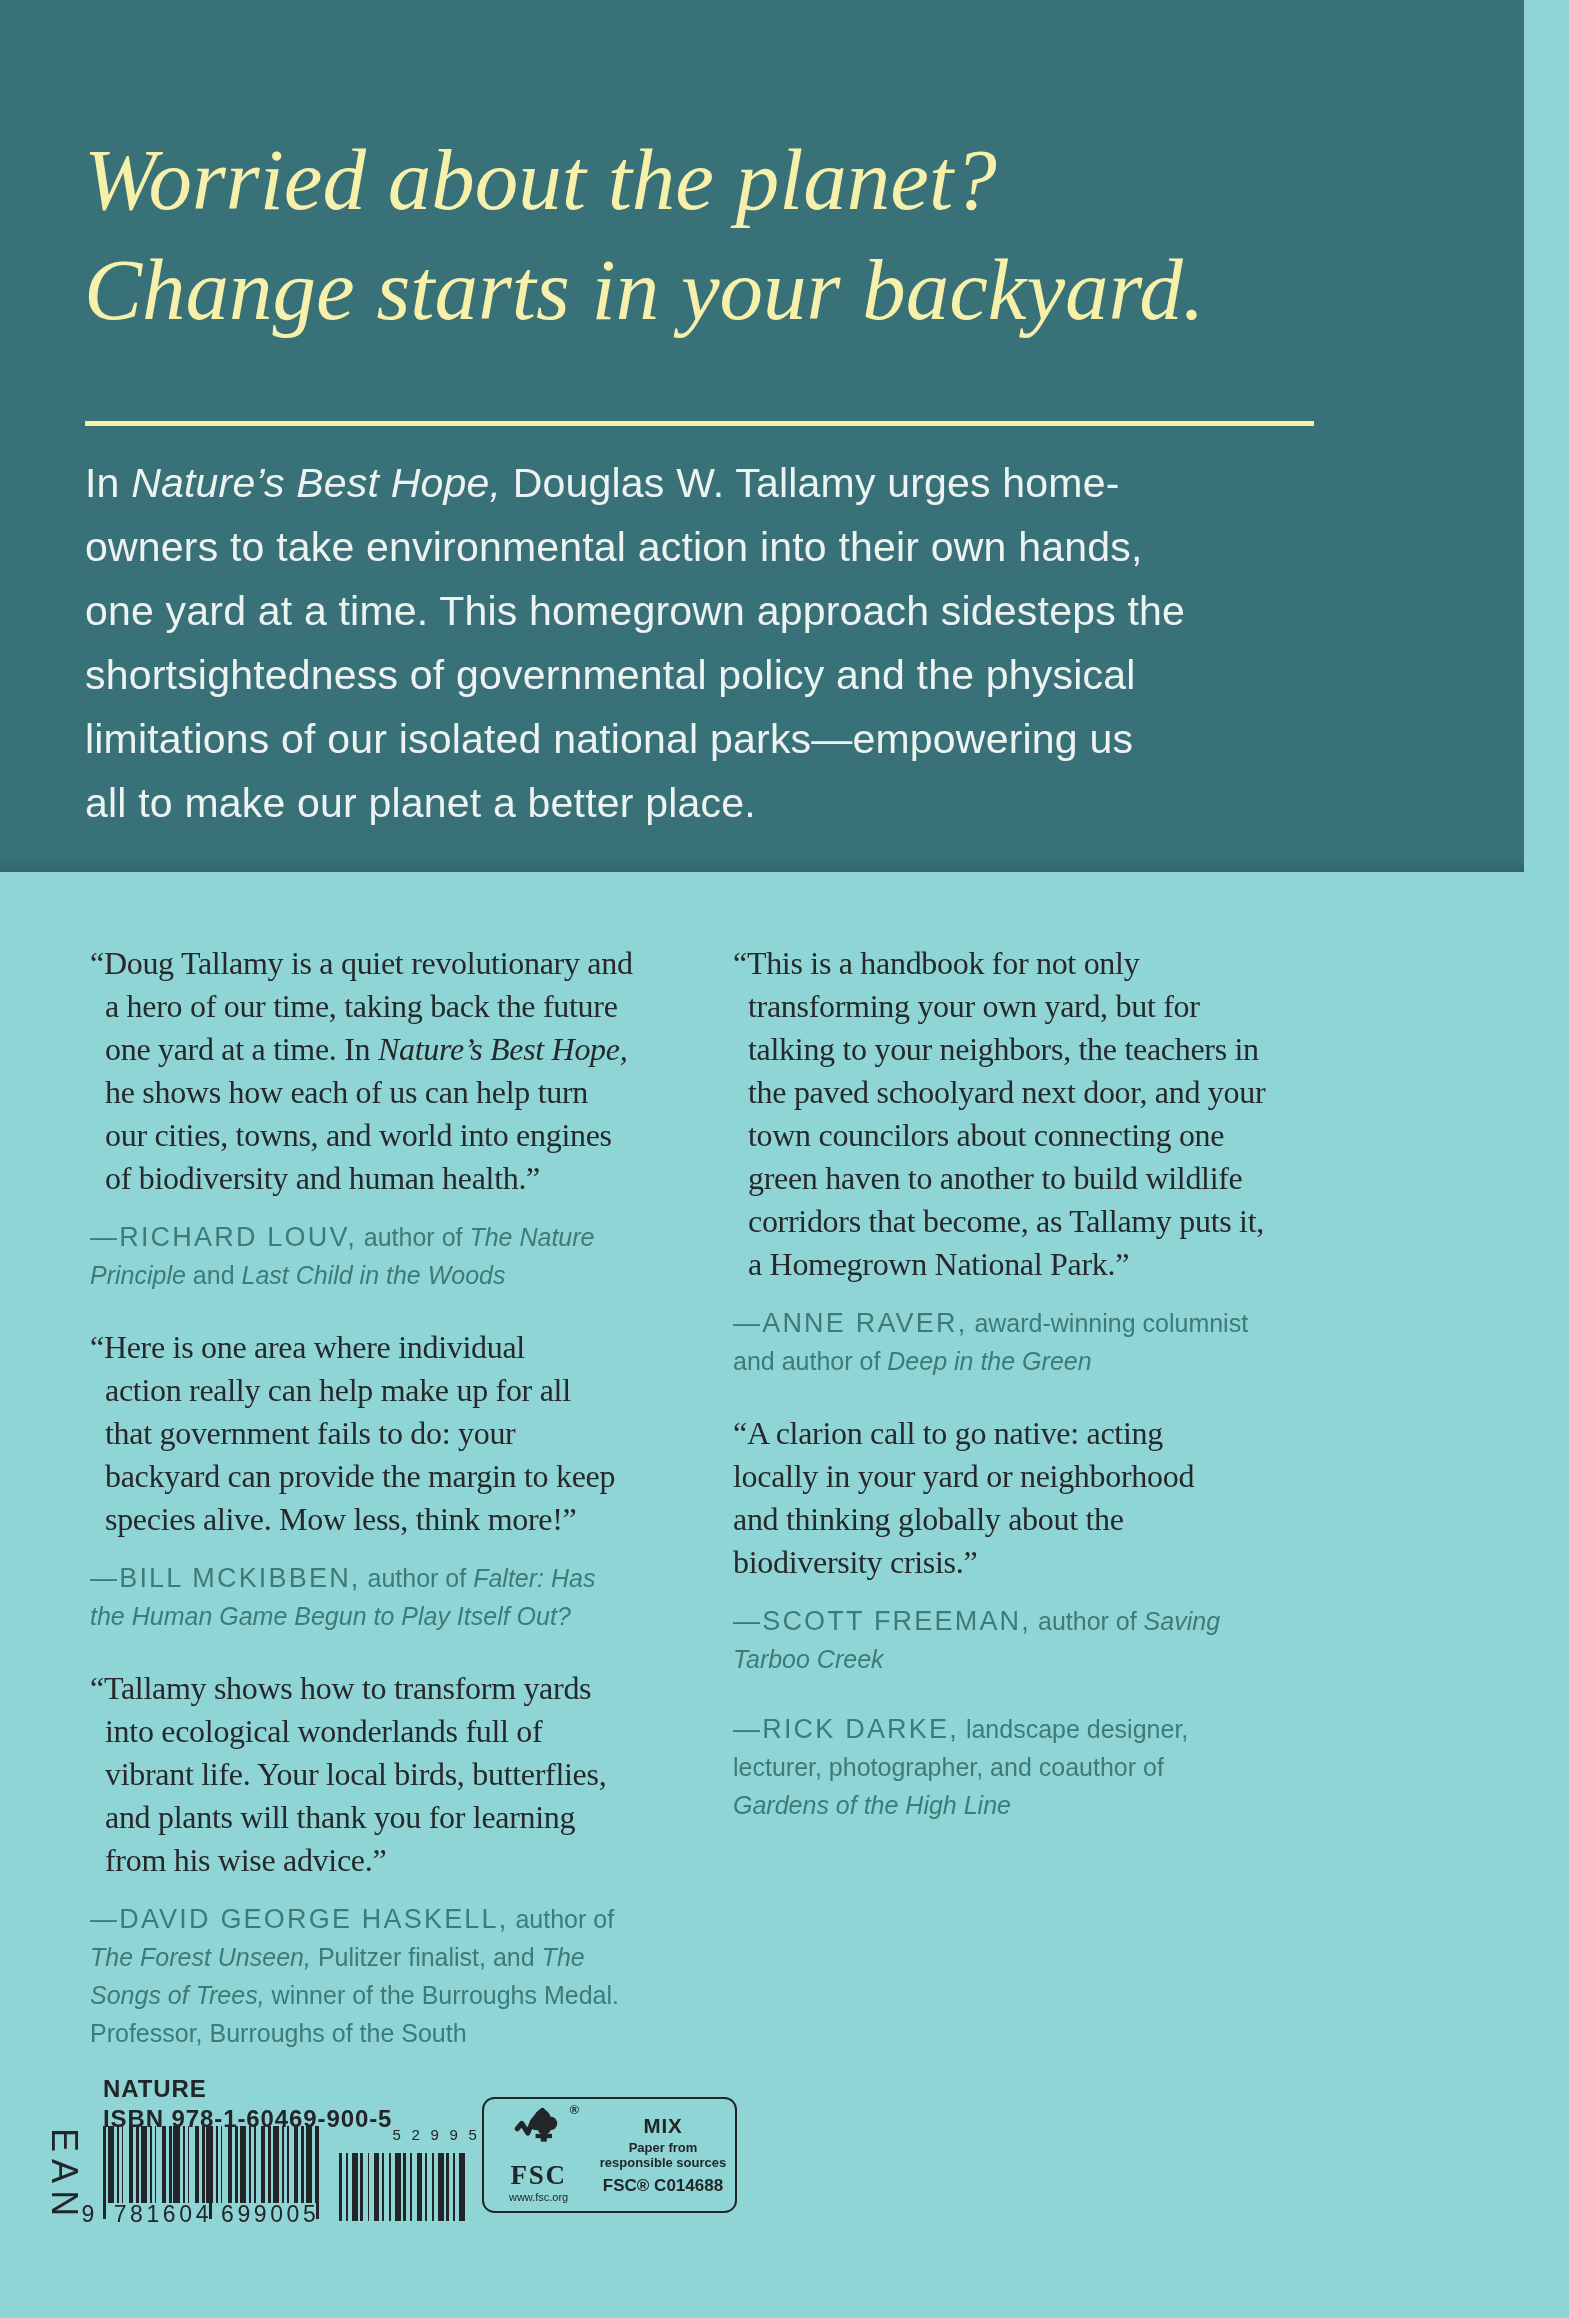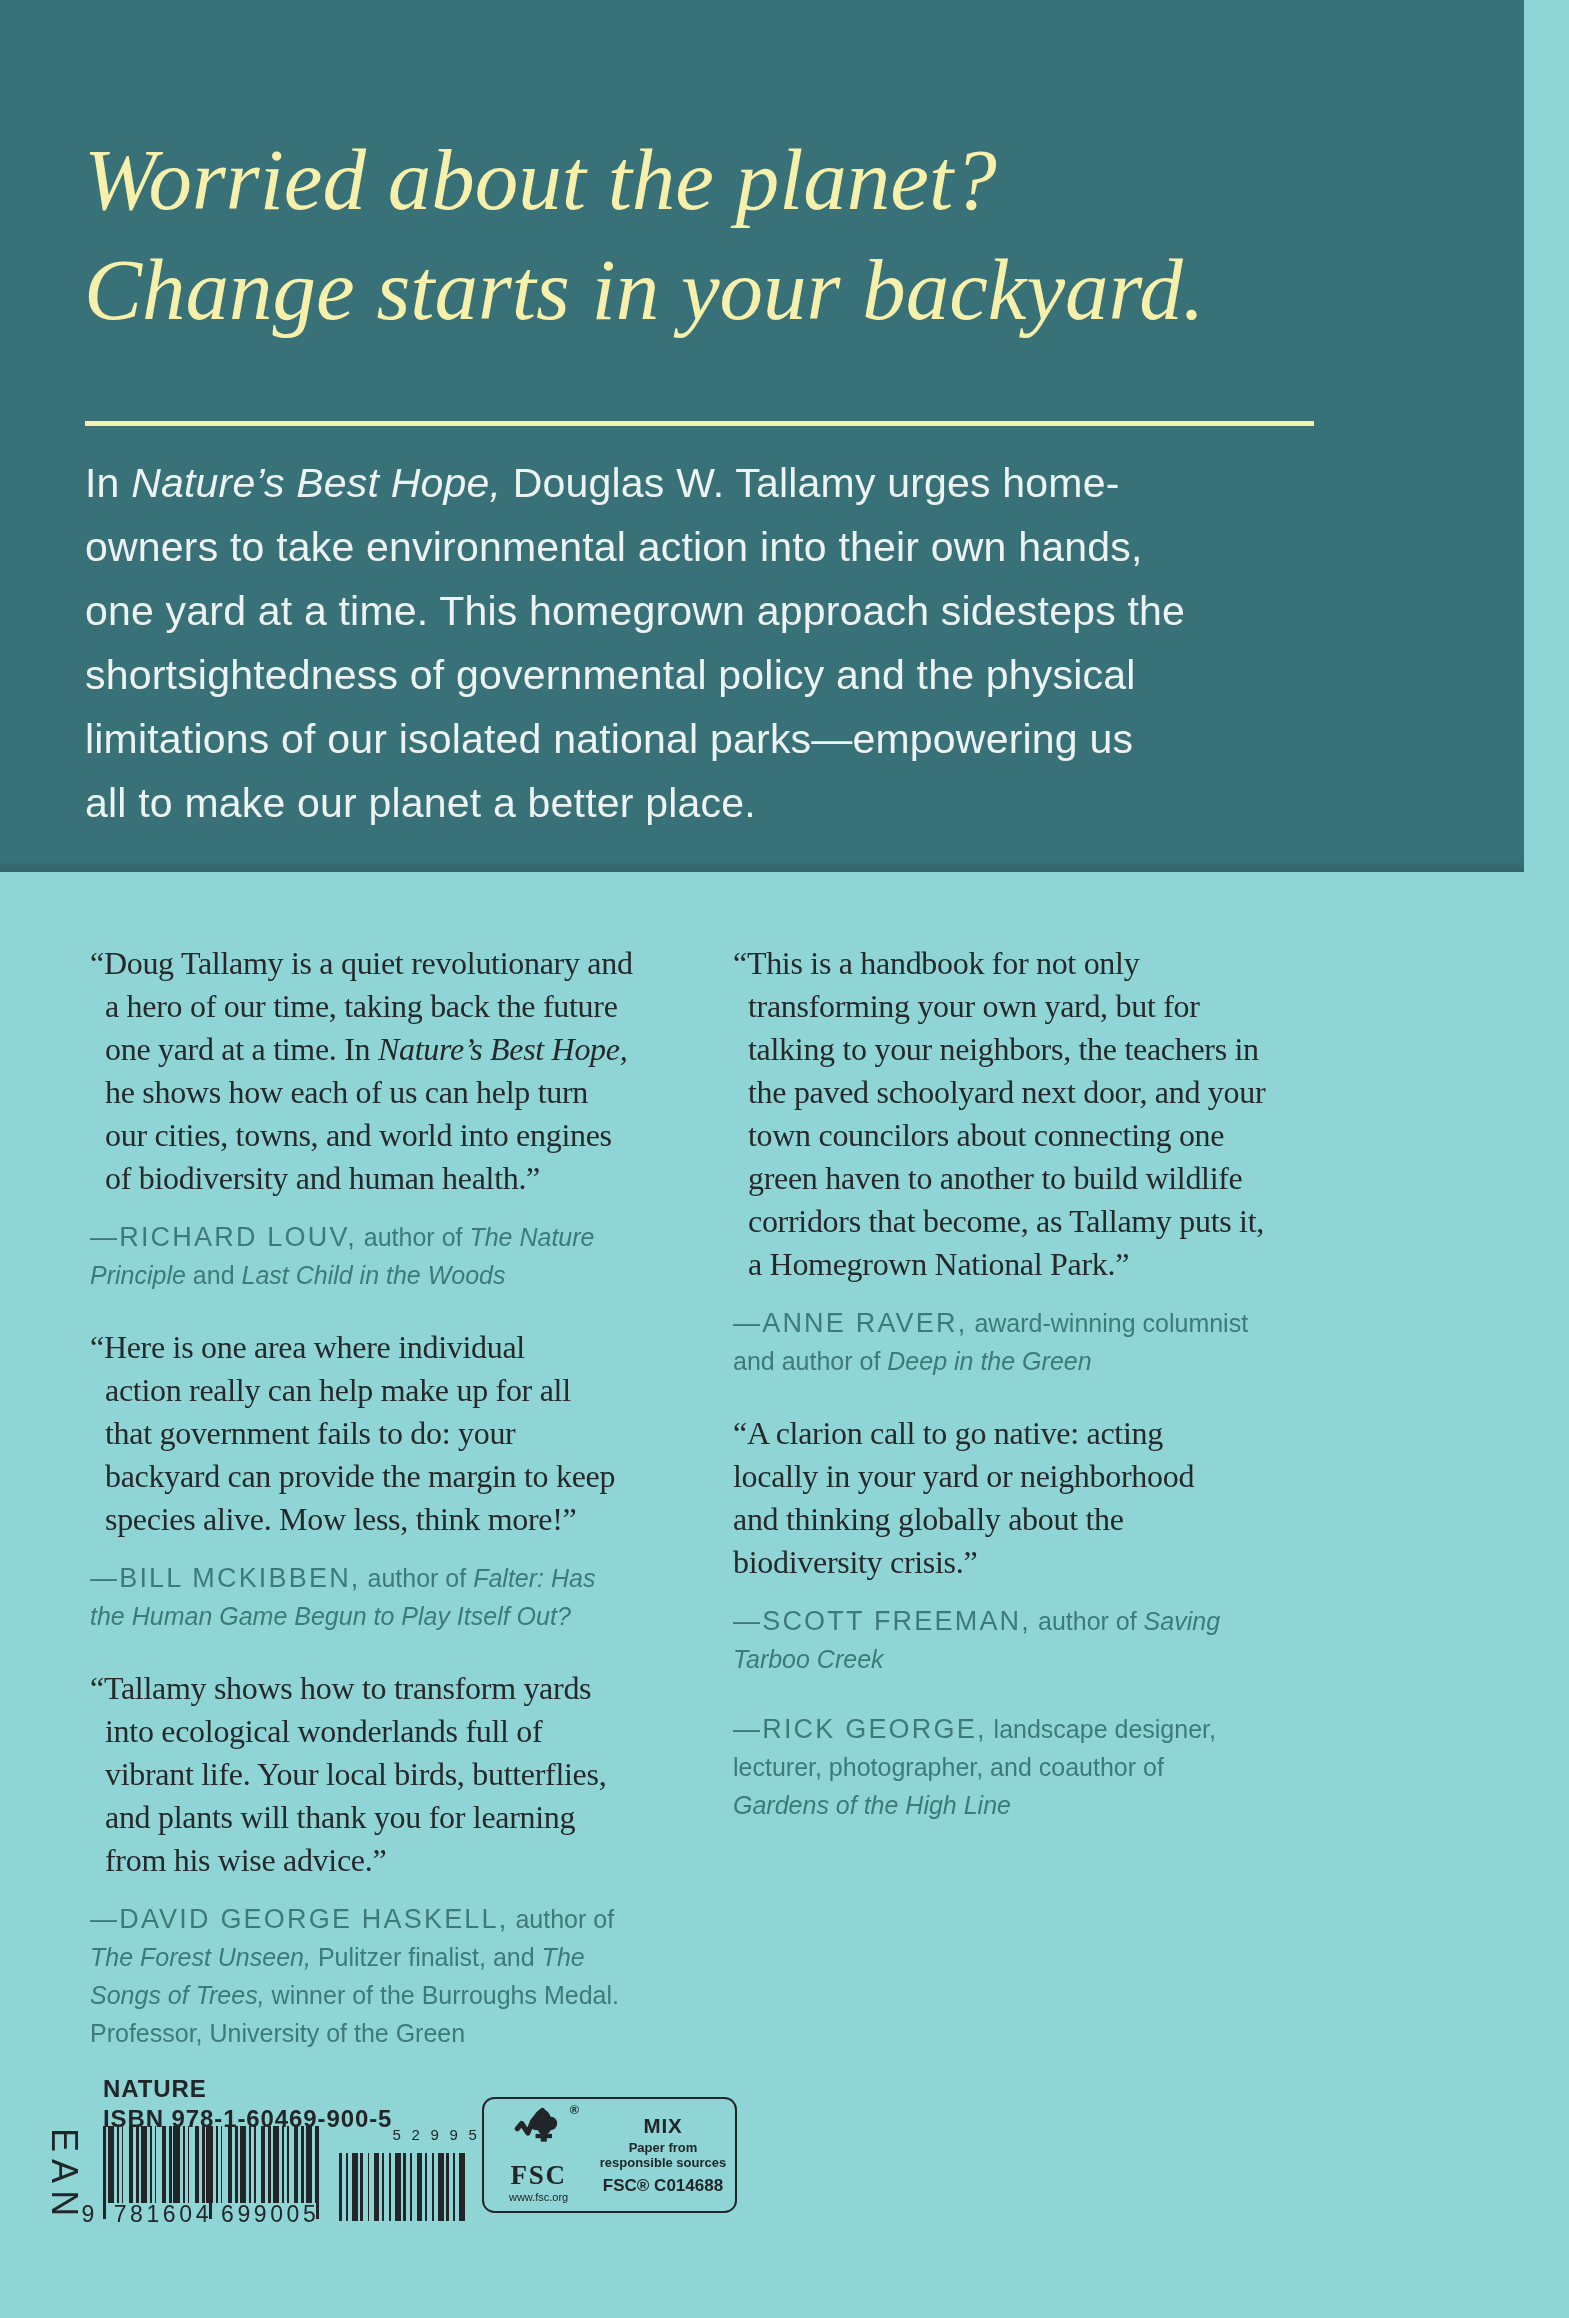--- a/index.html
+++ b/index.html
@@ -182,21 +182,21 @@
         <div class="line">“Tallamy shows how to transform yards</div>
         <div class="line cont">into ecological wonderlands full of</div>
         <div class="line cont">vibrant life. Your local birds, butterflies,</div>
         <div class="line cont">and plants will thank you for learning</div>
         <div class="line cont">from his wise advice.”</div>
       </div>
     <div class="attr">
         <div class="line"><span class="seg-name">—DAVID GEORGE HASKELL,</span><span> author of</span></div>
         <div class="line"><span class="seg-i">The Forest Unseen,</span><span> Pulitzer finalist, and </span><span class="seg-i">The</span></div>
         <div class="line"><span class="seg-i">Songs of Trees,</span><span> winner of the Burroughs Medal.</span></div>
-        <div class="line"><span>Professor, University of the Green</span></div>
+        <div class="line"><span>Professor, Burroughs of the South</span></div>
       </div>
   </div>
 </div>
 
 <div class="col col-right">
   <div class="quote">
     <div class="qlines">
         <div class="line">“This is a handbook for not only</div>
         <div class="line cont">transforming your own yard, but for</div>
         <div class="line cont">talking to your neighbors, the teachers in</div>
@@ -218,21 +218,21 @@
         <div class="line">and thinking globally about the</div>
         <div class="line">biodiversity crisis.”</div>
       </div>
     <div class="attr">
         <div class="line"><span class="seg-name">—SCOTT FREEMAN,</span><span> author of </span><span class="seg-i">Saving</span></div>
         <div class="line"><span class="seg-i">Tarboo Creek</span></div>
       </div>
   </div>
   <div class="quote">
     <div class="attr">
-        <div class="line"><span class="seg-name">—RICK GEORGE,</span><span> landscape designer,</span></div>
+        <div class="line"><span class="seg-name">—RICK DARKE,</span><span> landscape designer,</span></div>
         <div class="line"><span>lecturer, photographer, and coauthor of</span></div>
         <div class="line"><span class="seg-i">Gardens of the High Line</span></div>
       </div>
   </div>
 </div>
 
 <div class="footer-category">NATURE</div>
 <div class="footer-isbn">ISBN 978-1-60469-900-5</div>
 <div class="ean">EAN</div>
 

